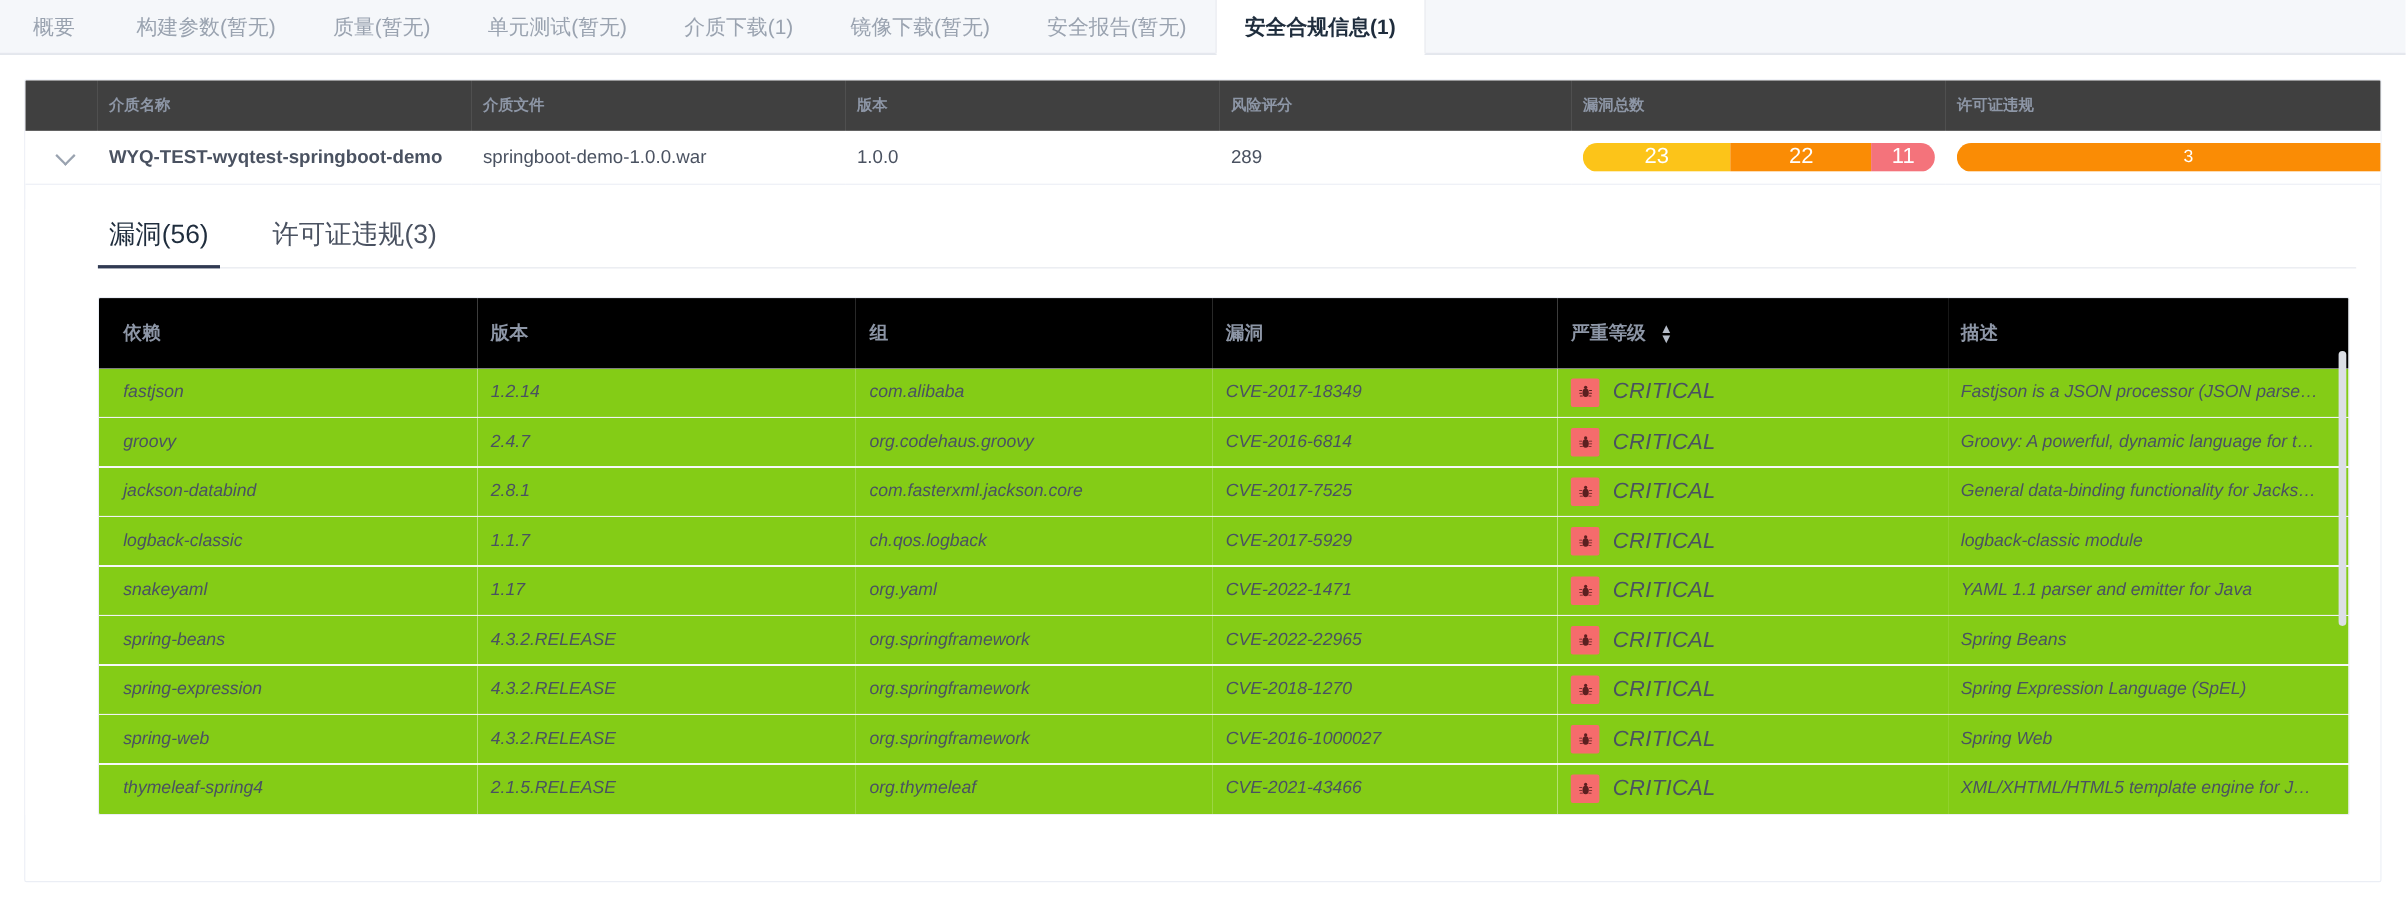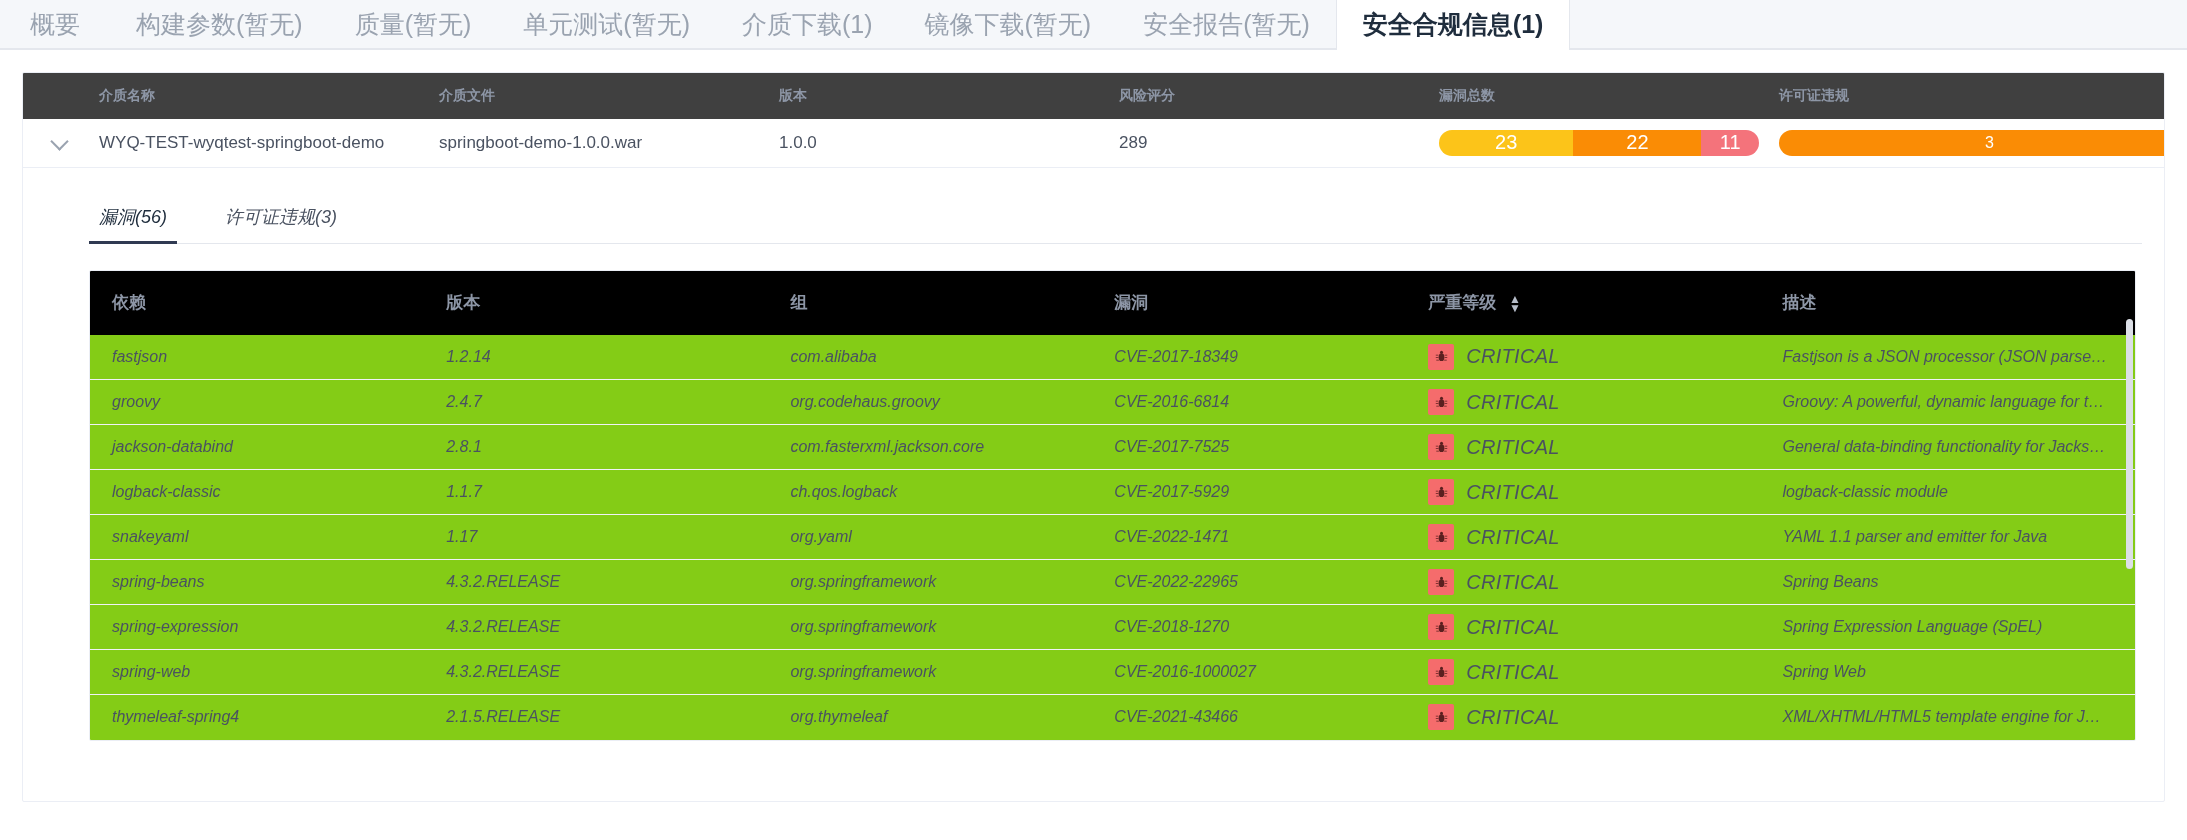--- a/index.html
+++ b/index.html
@@ -24,21 +24,21 @@
     content: "";
     position: absolute;
     left: 0; right: 0; bottom: 0;
     height: 1px;
     background: #e4e7ed;
   }
   .tab {
     display: flex;
     align-items: center;
     padding: 0 26px;
-    font-size: 25px;
+    font-size: 19px;
     color: #9aa3b0;
     white-space: nowrap;
     cursor: pointer;
     position: relative;
     background: transparent;
     justify-content: flex-end;
   }
   .tab:first-child { padding-left: 30px; padding-right: 30px; }
   .tab.active {
     background: #ffffff;
@@ -83,21 +83,21 @@
   .otbl tbody td {
     height: 48px;
     font-size: 17px;
     color: #4a5261;
     padding: 0 10px;
     vertical-align: middle;
     border-bottom: 1px solid #ebeef5;
     background: #ffffff;
   }
   .col-exp  { width: 66px; }
-  .col-name { width: 340px; }
+  .col-name { width: 340px; font-weight: bold; }
   .col-file { width: 340px; }
   .col-ver  { width: 340px; }
   .col-risk { width: 320px; }
   .col-vuln { width: 340px; }
   .col-lic  { width: 441px; }
 
   .chev {
     display: inline-block;
     width: 13px; height: 13px;
     border-right: 2px solid #9aa3b0;
@@ -145,28 +145,27 @@
 
   .subtabs {
     display: flex;
     align-items: flex-end;
     height: 54px;
     margin: 22px 0 0 66px;
     border-bottom: 1px solid #e4e7ed;
     width: calc(100% - 66px - 22px);
   }
   .subtab {
-    font-size: 18px;
+    font-size: 24px;
     color: #4a5261;
     padding: 0 10px 14px 10px;
     margin-right: 38px;
     cursor: pointer;
     position: relative;
     white-space: nowrap;
-    font-style: italic;
   }
   .subtab.active { color: #1f2d3d; }
   .subtab.active::after {
     content: "";
     position: absolute;
     left: 0; right: 0; bottom: -1px;
     height: 3px;
     background: #303a52;
   }
 

